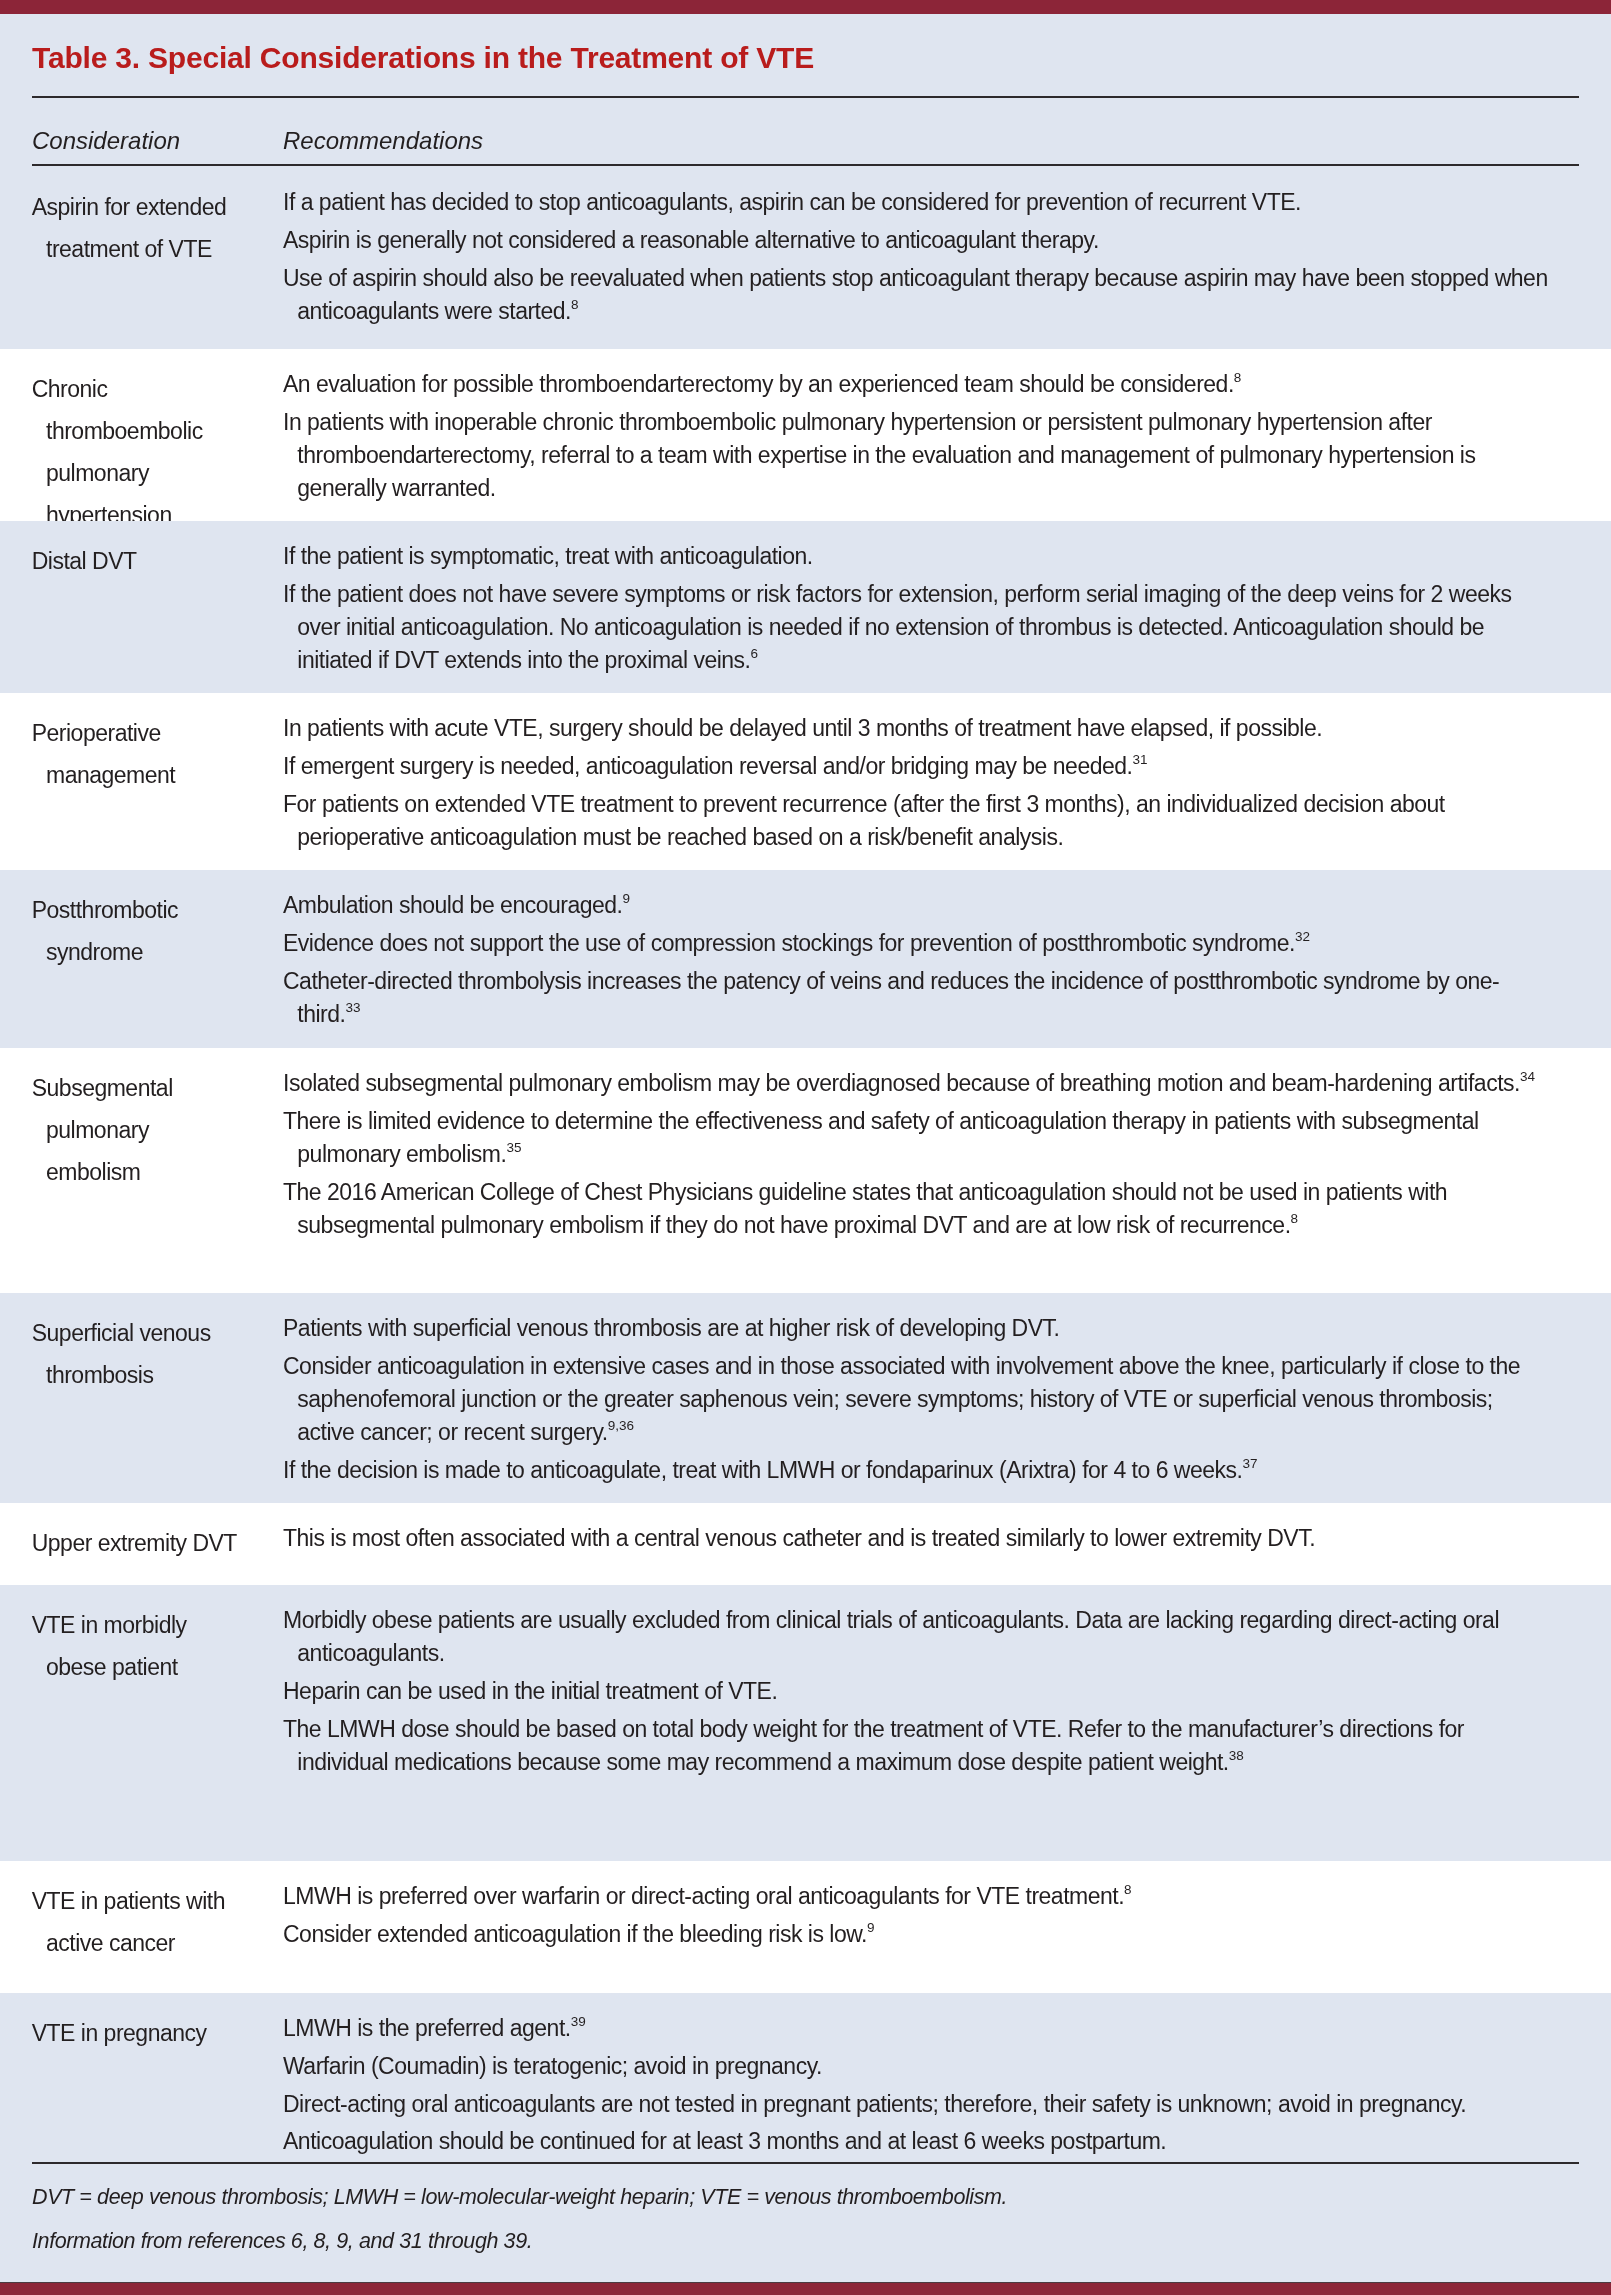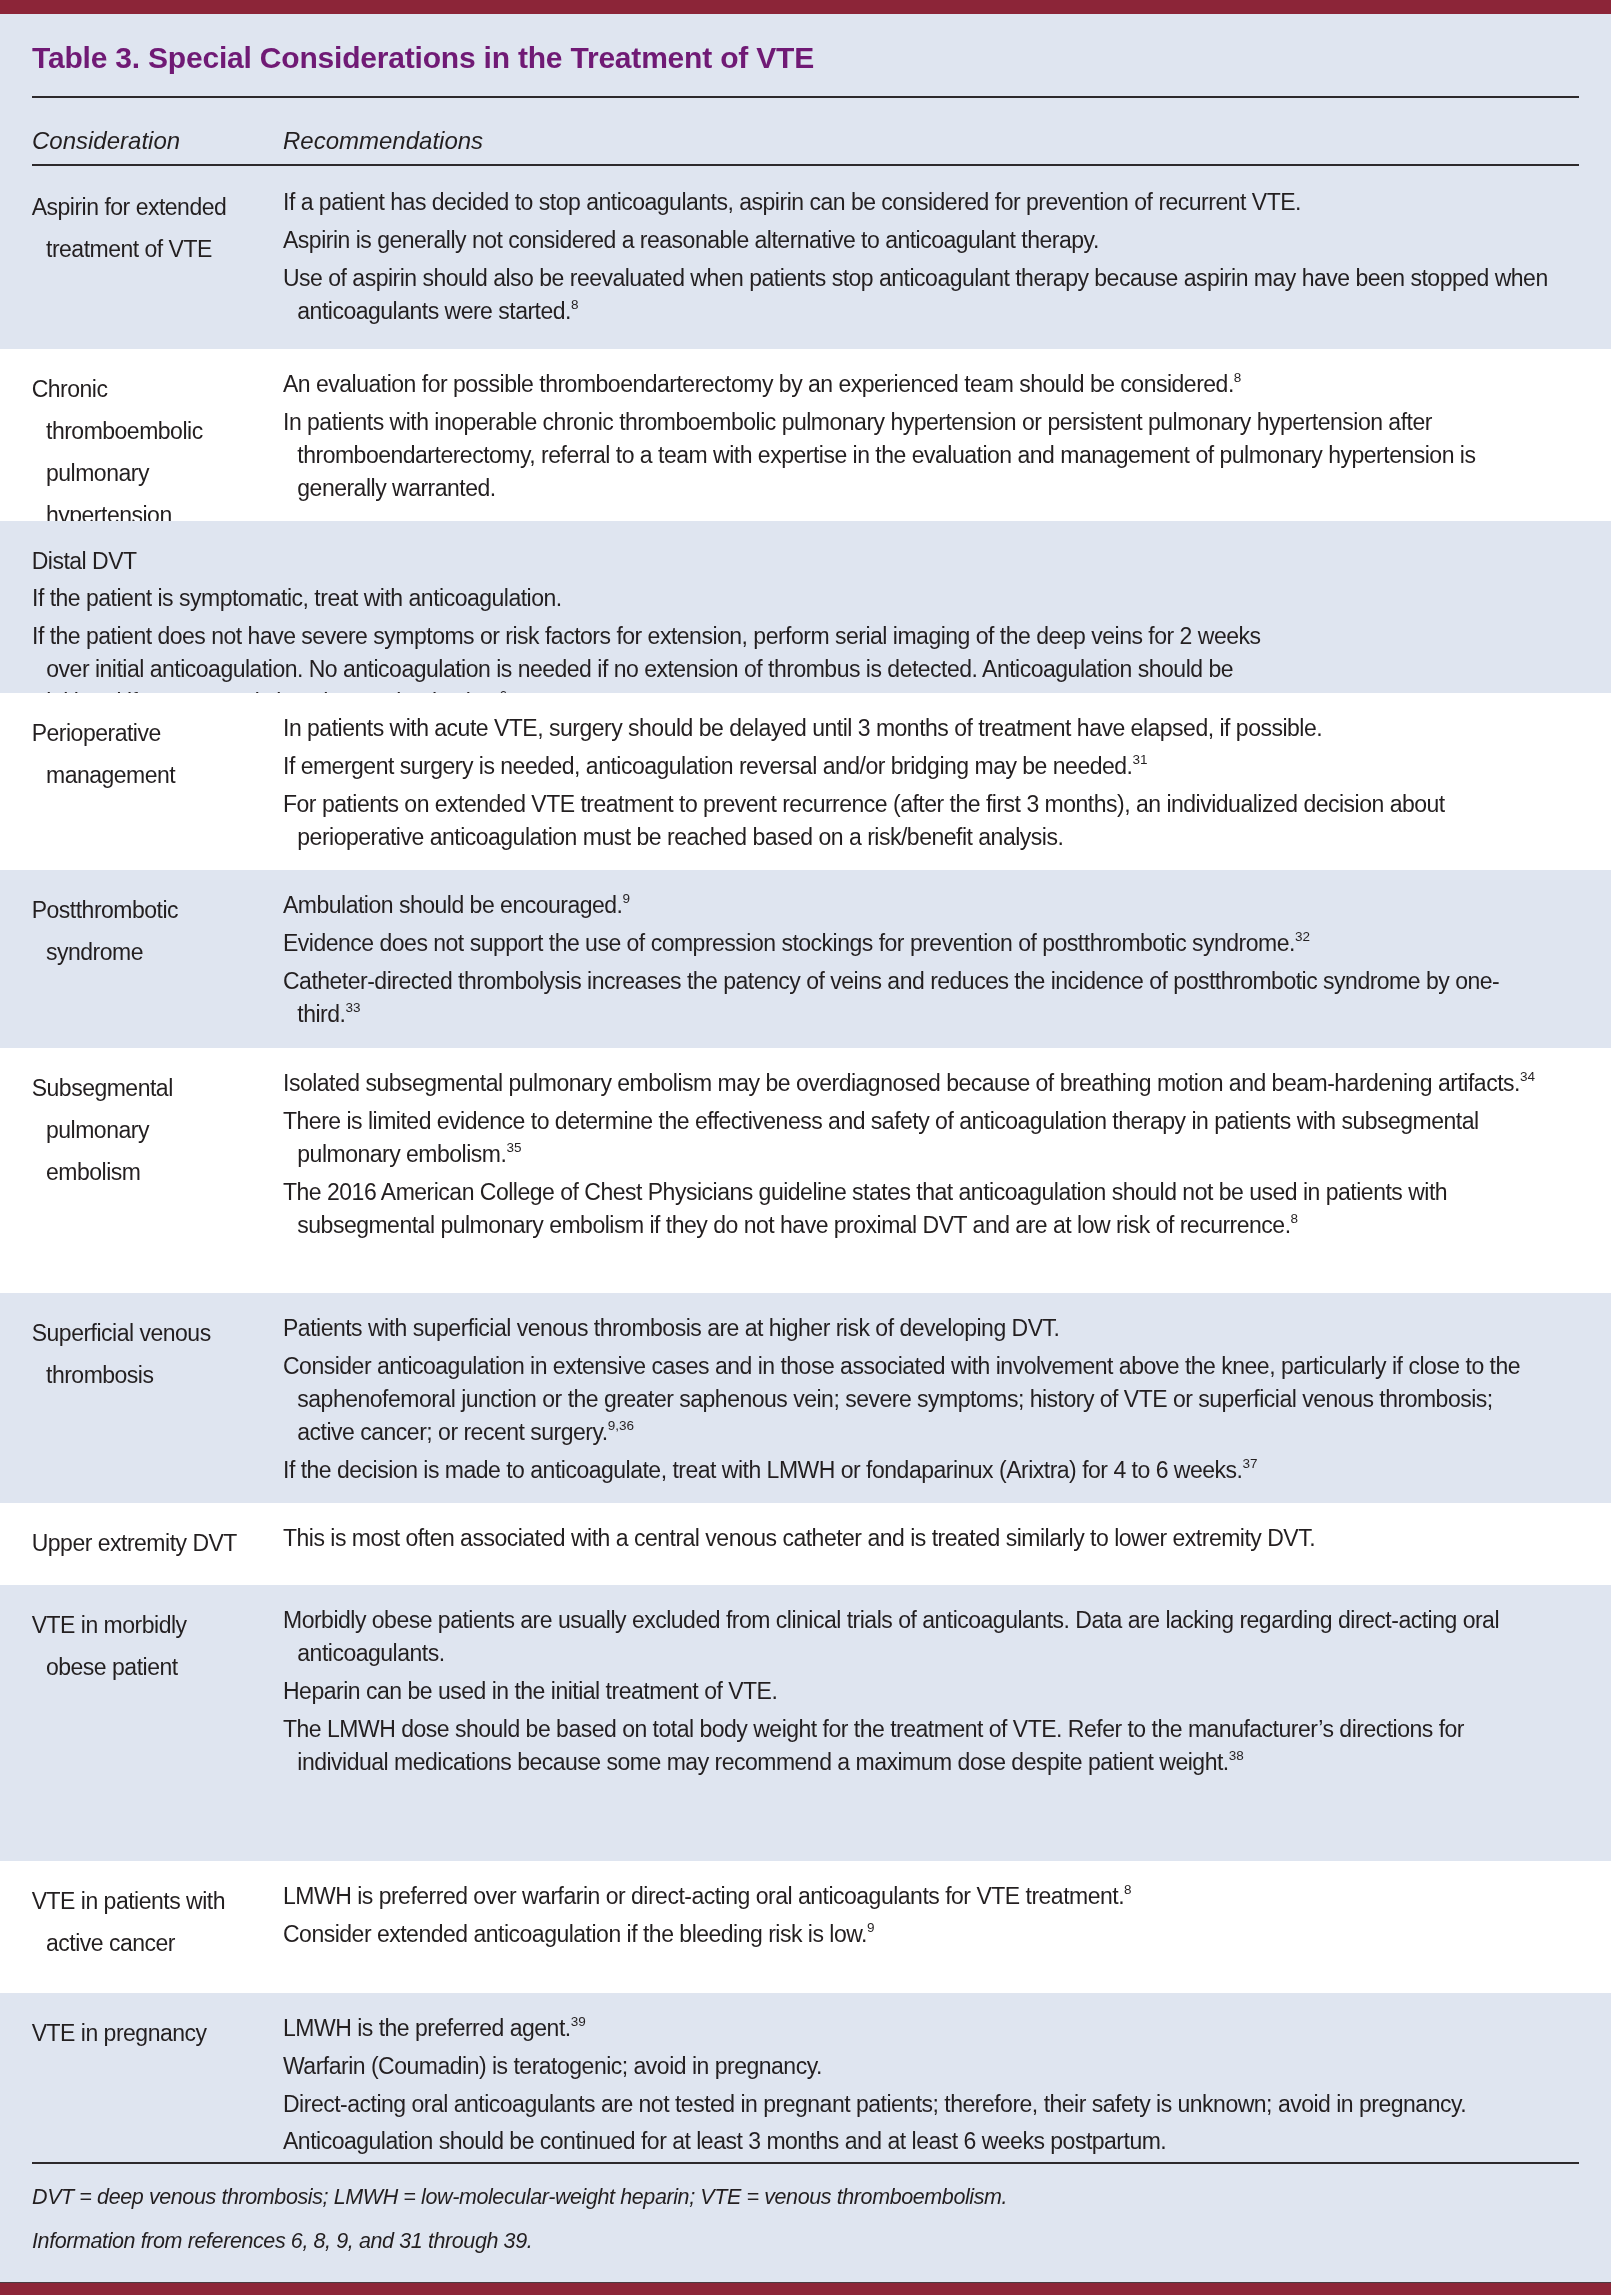--- a/index.html
+++ b/index.html
@@ -14,21 +14,21 @@
   }
   .bar {
     position: absolute; left: 0; width: 1611px; height: 13.5px;
     background: #8c2538;
   }
   .bar.top { top: 0; }
   .bar.bottom { top: 2282px; height: 13.5px; border-top: 1.6px solid #4a3a40; }
   .title {
     position: absolute; left: 32px; top: 41px;
     font-size: 30px; font-weight: bold; letter-spacing: -0.2px;
-    color: #701a75;
+    color: #b91c1c;
   }
   .rule {
     position: absolute; left: 32px; width: 1547px; height: 2.4px;
     background: #2d2a2c;
   }
   .rule.r1 { top: 96px; }
   .rule.r2 { top: 164px; }
   .rule.r3 { top: 2162px; }
   .hdr {
     position: absolute; top: 127px;
@@ -98,21 +98,21 @@
         <div class="rec"><span>Use of aspirin should also be reevaluated when patients stop anticoagulant therapy because aspirin may have been stopped when anticoagulants were started.</span><sup>8</sup></div>
       </div>
     </div>
     <div class="row even" style="height: 172px;">
       <div class="consid">Chronic thromboembolic pulmonary hypertension</div>
       <div class="recs">
         <div class="rec"><span>An evaluation for possible thromboendarterectomy by an experienced team should be considered.</span><sup>8</sup></div>
         <div class="rec"><span>In patients with inoperable chronic thromboembolic pulmonary hypertension or persistent pulmonary hypertension after thromboendarterectomy, referral to a team with expertise in the evaluation and management of pulmonary hypertension is generally warranted.</span></div>
       </div>
     </div>
-    <div class="row odd" style="height: 172px; flex-direction: column;">
+    <div class="row odd" style="height: 172px;">
       <div class="consid">Distal DVT</div>
       <div class="recs">
         <div class="rec"><span>If the patient is symptomatic, treat with anticoagulation.</span></div>
         <div class="rec"><span>If the patient does not have severe symptoms or risk factors for extension, perform serial imaging of the deep veins for 2 weeks over initial anticoagulation. No anticoagulation is needed if no extension of thrombus is detected. Anticoagulation should be initiated if DVT extends into the proximal veins.</span><sup>6</sup></div>
       </div>
     </div>
     <div class="row even" style="height: 177px;">
       <div class="consid">Perioperative management</div>
       <div class="recs">
         <div class="rec"><span>In patients with acute VTE, surgery should be delayed until 3 months of treatment have elapsed, if possible.</span></div>

